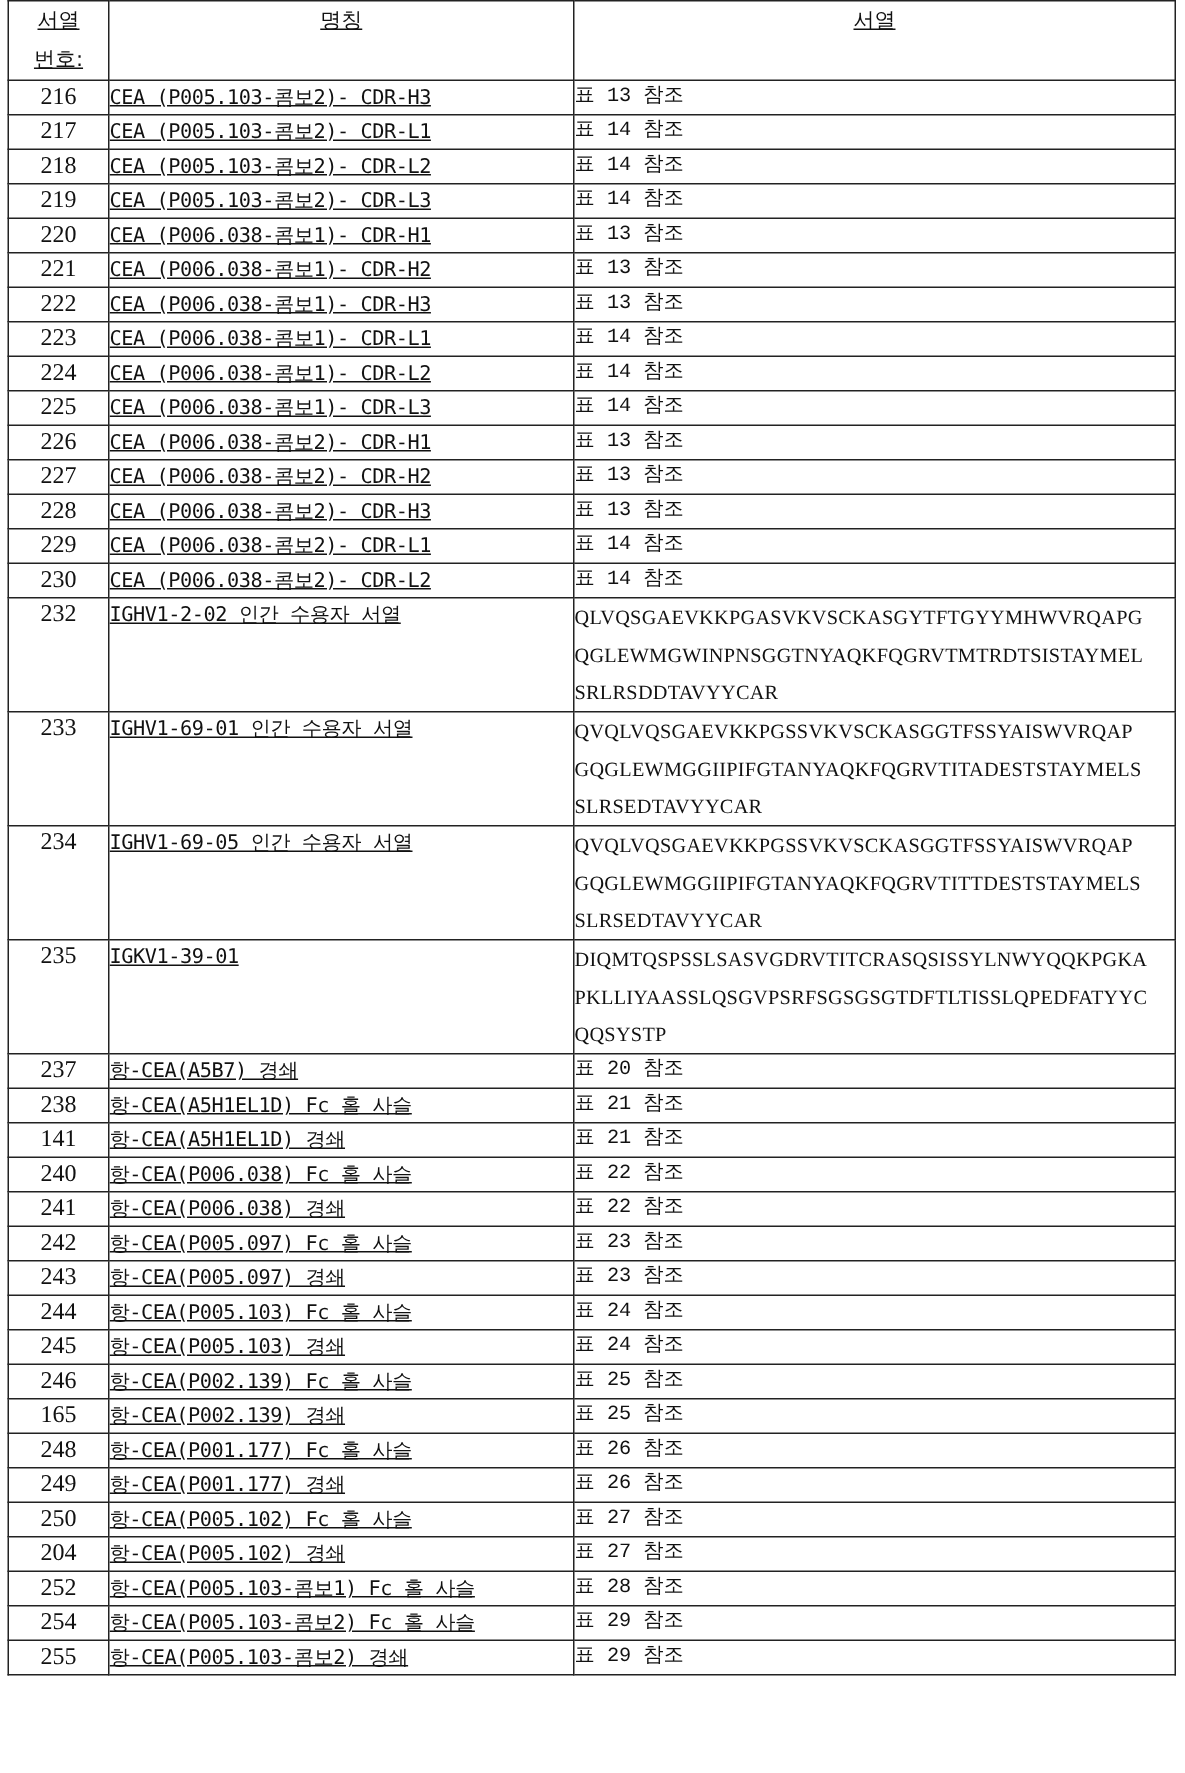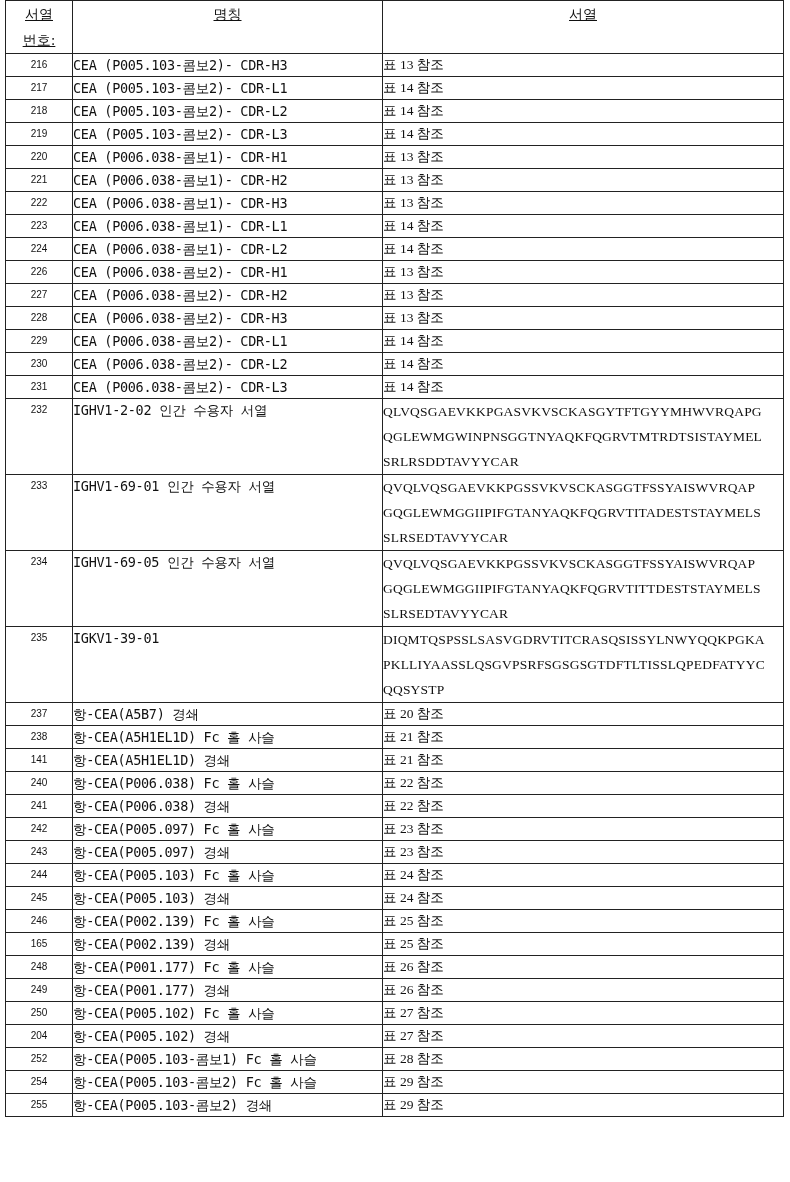--- a/index.html
+++ b/index.html
@@ -7,28 +7,28 @@
          font-family: "DejaVu Sans Mono", "Liberation Mono", monospace; color: #111; }
   table.seq { position: absolute; left: 5px; top: 0px; border-collapse: collapse;
               table-layout: fixed; width: 778px; }
   table.seq td, table.seq th { border: 1px solid #222; padding: 0; vertical-align: top;
               font-weight: normal; }
   col.c1 { width: 67px; } col.c2 { width: 310px; } col.c3 { width: 401px; }
   th { font-family: "DejaVu Sans", sans-serif; font-size: 14px; height: 51px; text-align: center; text-decoration: underline; }
   th.num { line-height: 26px; padding-top: 0; }
   th.name, th.seqh { line-height: 26px; margin-left: 13px; }
   td { font-size: 13.5px; line-height: 22px; height: 22px; }
-  td.num { text-align: center; font-family: Liberation Sans, sans-serif; font-size: 10px; }
-  td.name { padding-left: 6px; white-space: nowrap; overflow: hidden; letter-spacing: -0.3px; }
+  td.num { text-align: center; font-family: Liberation Serif, serif; font-size: 16px; }
+  td.name { padding-left: 6px; white-space: nowrap; overflow: hidden; letter-spacing: -0.3px; text-decoration: underline; }
   td.val { padding-left: 8px; white-space: nowrap; overflow: hidden; }
   td.val.long { white-space: normal; word-break: break-all; line-height: 25px;
                 font-family: "Liberation Serif", serif; font-size: 13.5px; letter-spacing: 0.2px;
                 padding-right: 18px; }
   tr.tall td { height: 75px; }
-  .kr { font-family: Liberation Serif, serif; margin-top: 13px; }
+  .kr { font-family: Liberation Mono, monospace; margin-top: 13px; }
 </style>
 </head>
 <body>
 
 <table class="seq">
   <colgroup>
       <col class="c1">
       <col class="c2">
       <col class="c3">
     </colgroup>
@@ -82,20 +82,25 @@
         <td class="num">223</td>
         <td class="name">CEA (P006.038-콤보1)- CDR-L1</td>
         <td class="val kr">표 14 참조</td>
       </tr>
       <tr>
         <td class="num">224</td>
         <td class="name">CEA (P006.038-콤보1)- CDR-L2</td>
         <td class="val kr">표 14 참조</td>
       </tr>
       <tr>
+        <td class="num">225</td>
+        <td class="name">CEA (P006.038-콤보1)- CDR-L3</td>
+        <td class="val kr">표 14 참조</td>
+      </tr>
+      <tr>
         <td class="num">226</td>
         <td class="name">CEA (P006.038-콤보2)- CDR-H1</td>
         <td class="val kr">표 13 참조</td>
       </tr>
       <tr>
         <td class="num">227</td>
         <td class="name">CEA (P006.038-콤보2)- CDR-H2</td>
         <td class="val kr">표 13 참조</td>
       </tr>
       <tr>
@@ -104,25 +109,20 @@
         <td class="val kr">표 13 참조</td>
       </tr>
       <tr>
         <td class="num">229</td>
         <td class="name">CEA (P006.038-콤보2)- CDR-L1</td>
         <td class="val kr">표 14 참조</td>
       </tr>
       <tr>
         <td class="num">230</td>
         <td class="name">CEA (P006.038-콤보2)- CDR-L2</td>
-        <td class="val kr">표 14 참조</td>
-      </tr>
-      <tr>
-        <td class="num">231</td>
-        <td class="name">CEA (P006.038-콤보2)- CDR-L3</td>
         <td class="val kr">표 14 참조</td>
       </tr>
       <tr class="tall">
         <td class="num">232</td>
         <td class="name">IGHV1-2-02 인간 수용자 서열</td>
         <td class="val long">QLVQSGAEVKKPGASVKVSCKASGYTFTGYYMHWVRQAPGQGLEWMGWINPNSGGTNYAQKFQGRVTMTRDTSISTAYMELSRLRSDDTAVYYCAR</td>
       </tr>
       <tr class="tall">
         <td class="num">233</td>
         <td class="name">IGHV1-69-01 인간 수용자 서열</td>

